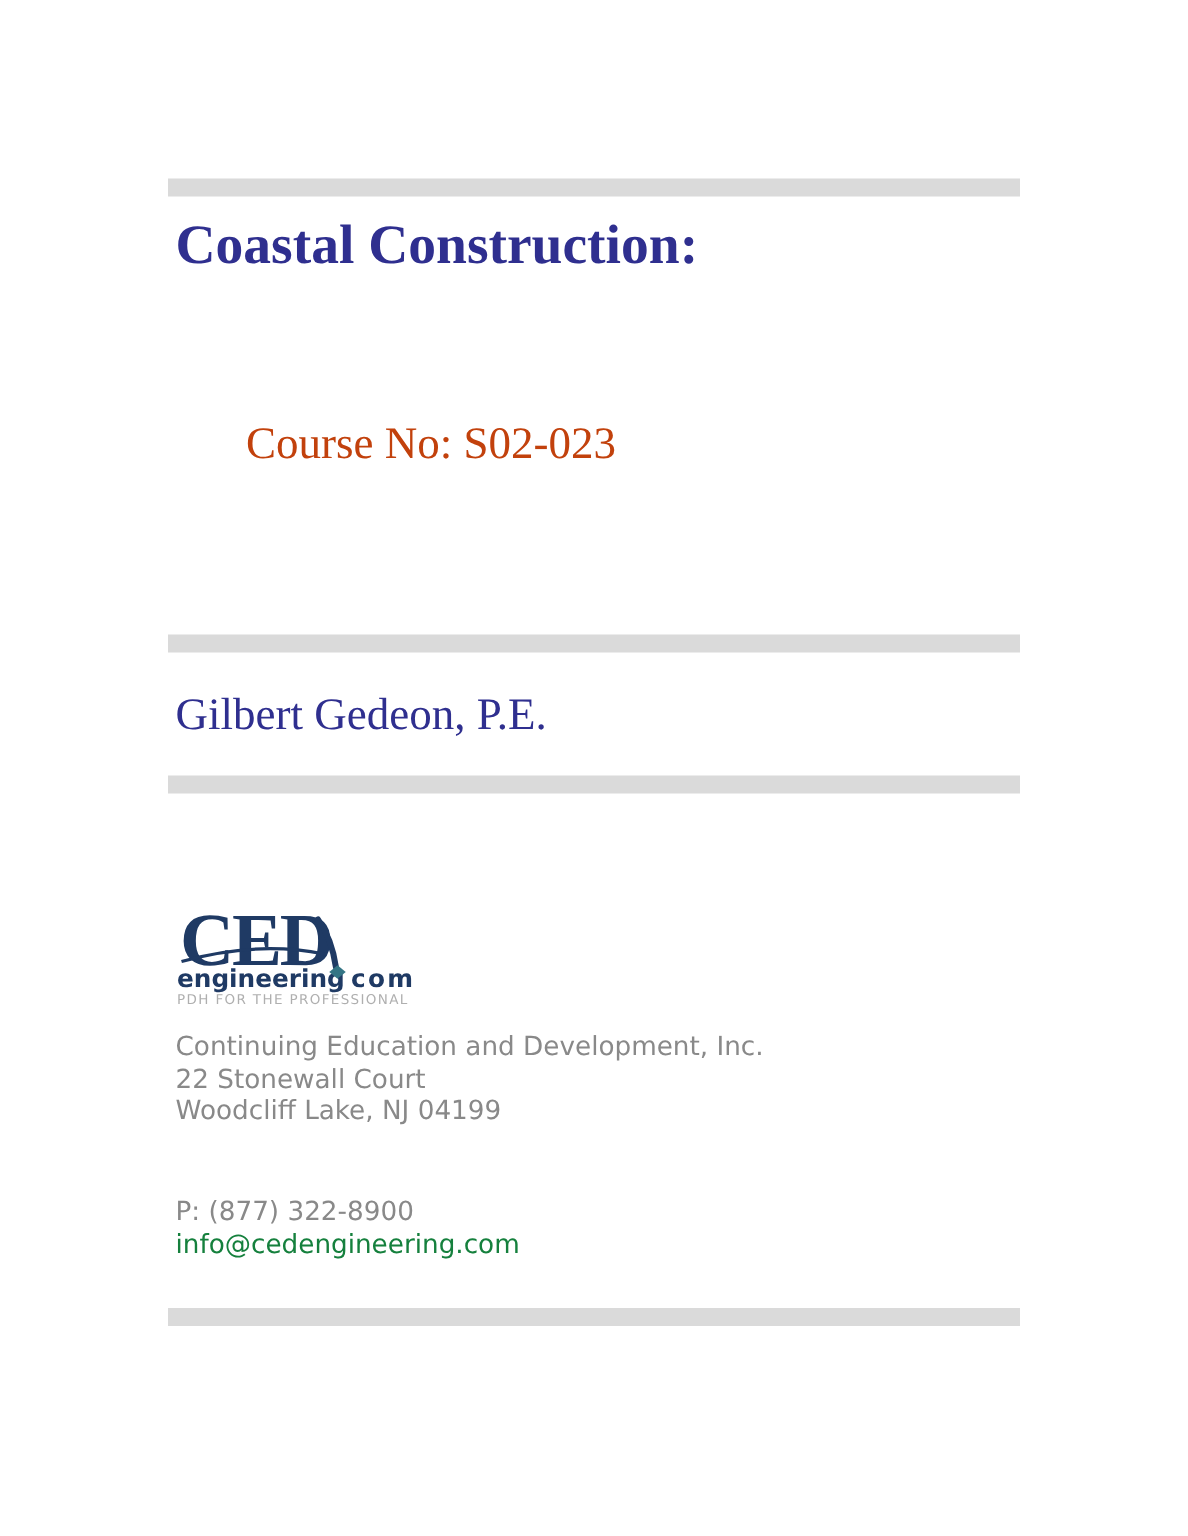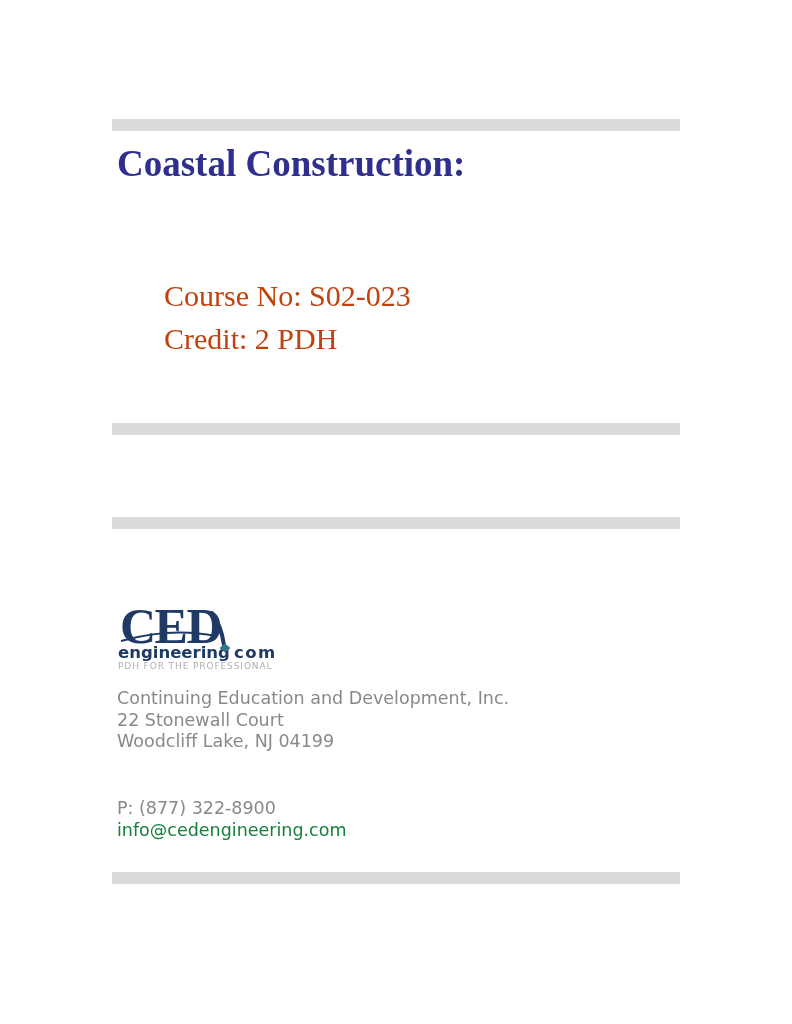--- a/index.html
+++ b/index.html
@@ -114,25 +114,25 @@
 <div class="page">
 
   <div class="divider divider-1"></div>
 
   <h1 class="doc-title">
     <span class="t1">Coastal Construction:</span>
   </h1>
 
   <div class="course-meta">
     <div>Course No: S02-023</div>
-    <div>Credit: 2 PDH</div>
   </div>
 
   <div class="divider divider-2"></div>
 
+  <p class="author">Gilbert Gedeon, P.E.</p>
 
   <div class="divider divider-3"></div>
 
   <svg class="logo-svg" width="190" height="78" viewBox="0 0 190 78" xmlns="http://www.w3.org/2000/svg">
     <text class="logo-ced" x="4" y="43">CED</text>
     <path class="logo-stroke" d="M 5,41 Q 55,27 100,36" stroke-width="2.2"></path>
     <path class="logo-stroke" d="M 96,13 C 104,24 107,38 108,45" stroke-width="4" stroke-linecap="round"></path>
     <text class="logo-word" x="2" y="58">engineering</text>
     <polygon points="109,43.5 114.5,48 109,52.5 103.5,48" fill="#347585"></polygon>
     <text class="logo-tld" x="118" y="58">com</text>

